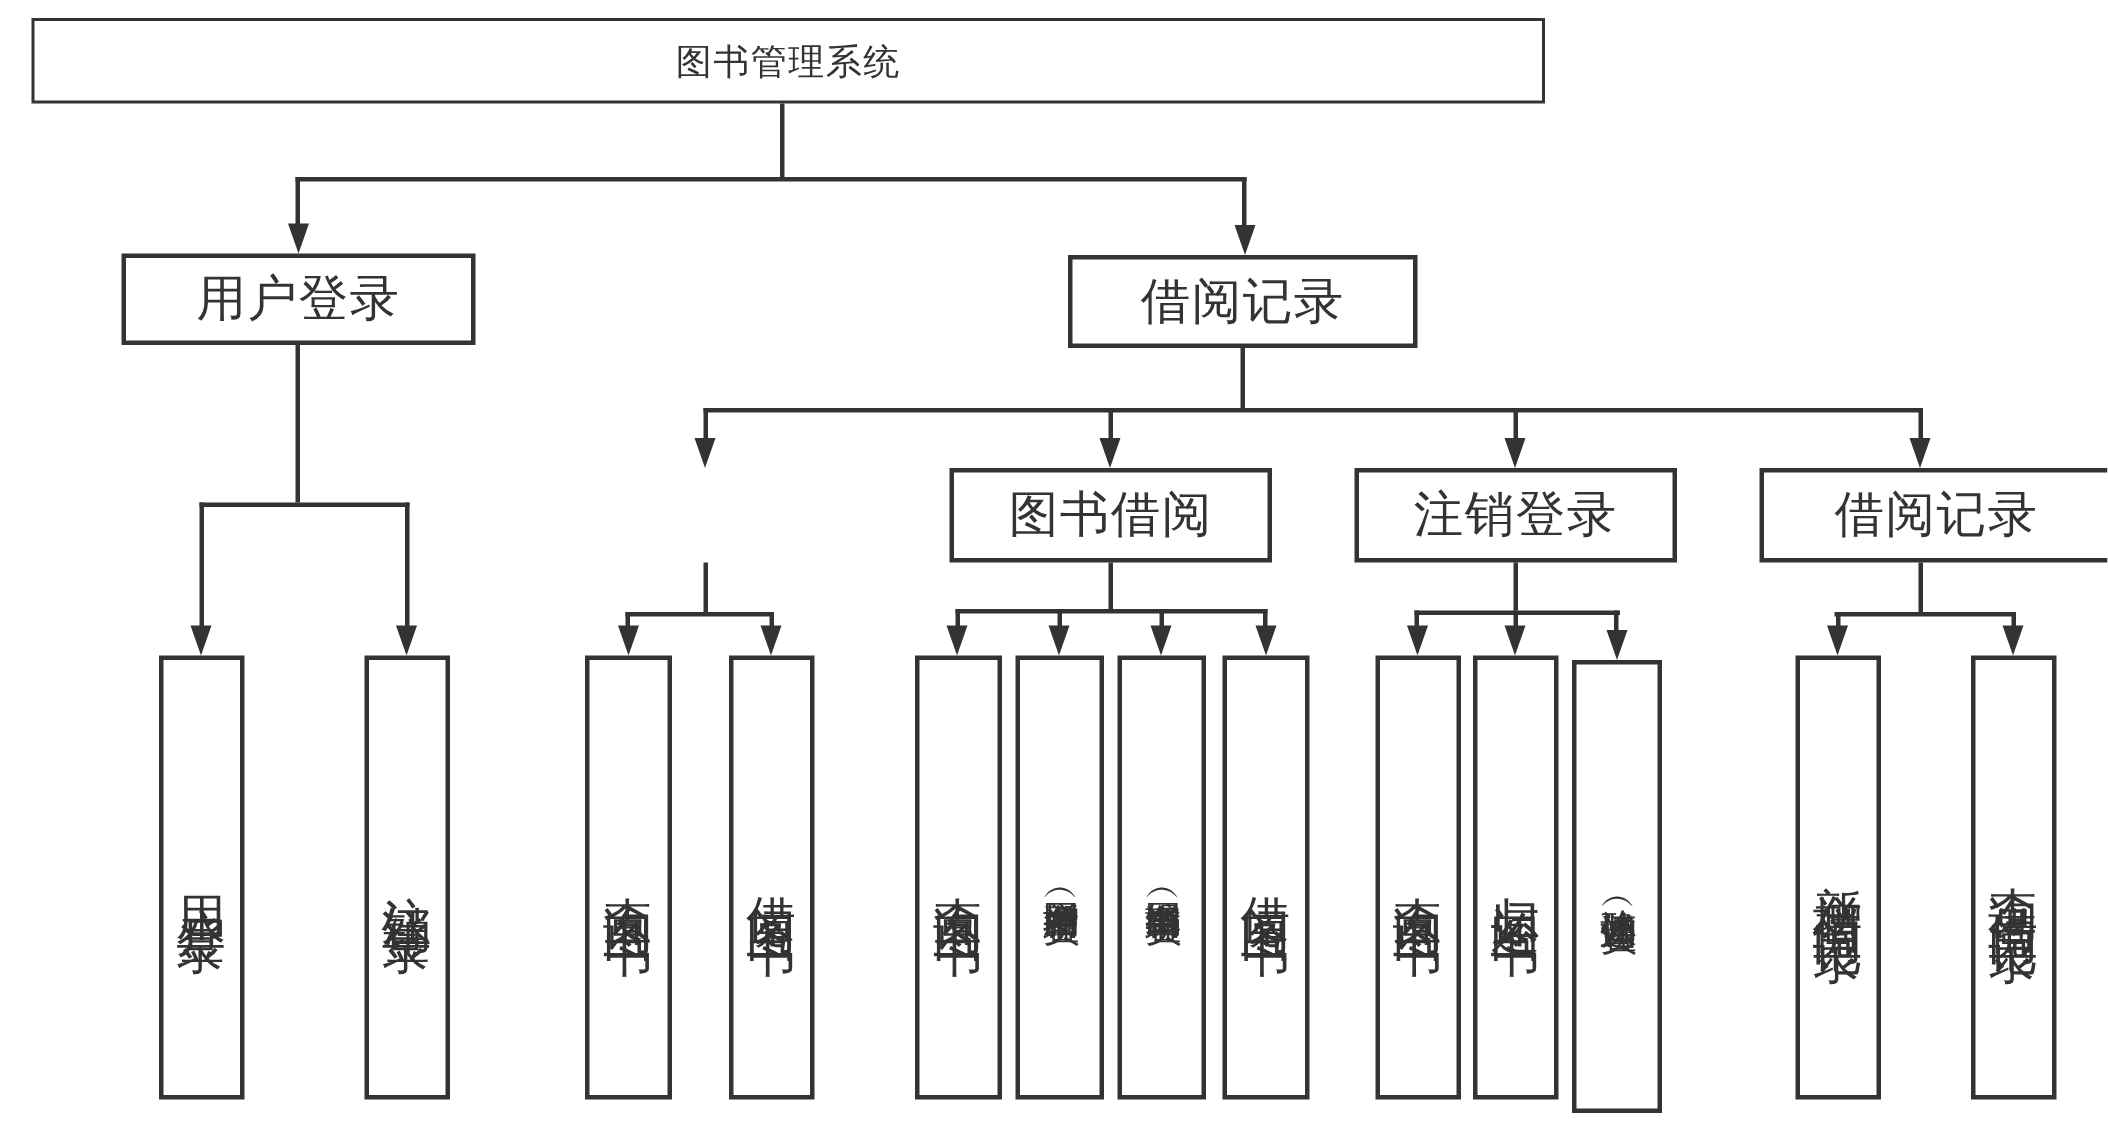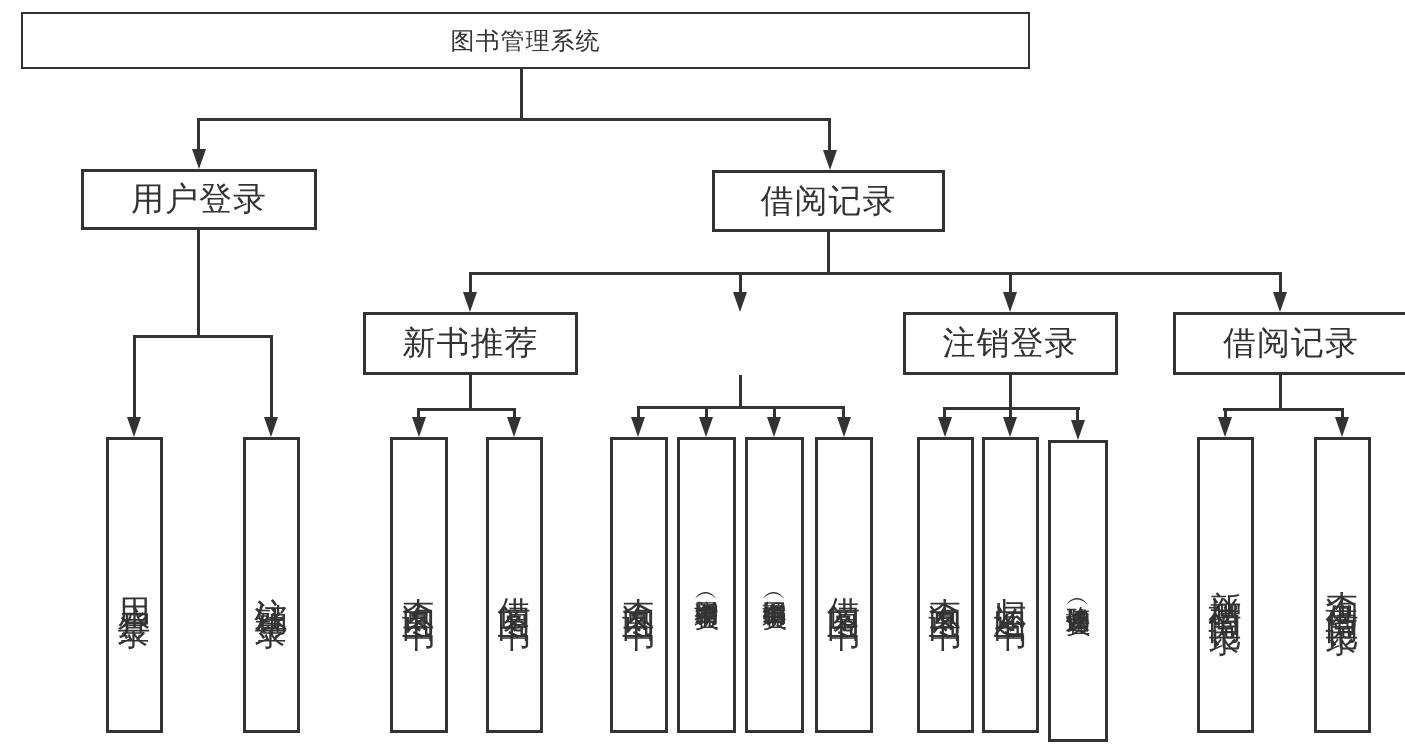--- a/index.html
+++ b/index.html
@@ -62,24 +62,24 @@
   </div>
 
   <div class="node" style="left:81px;top:169px;width:236px;height:61px">
     <span>用户登录</span>
   </div>
 
   <div class="node" style="left:712px;top:170px;width:233px;height:62px">
     <span>借阅记录</span>
   </div>
 
-  <div class="node" style="left:363px;top:312px;width:215px;height:63px">
-    <span>新书推荐</span>
+
+  <div class="node" style="left:633px;top:312px;width:215px;height:63px">
+    <span>图书借阅</span>
   </div>
-
 
   <div class="node" style="left:903px;top:312px;width:215px;height:63px">
     <span>注销登录</span>
   </div>
 
   <div class="node" style="left:1173px;top:312px;width:236px;height:63px">
     <span>借阅记录</span>
   </div>
 
   <div class="node vnode" style="left:106px;top:437px;width:57px;height:296px">

